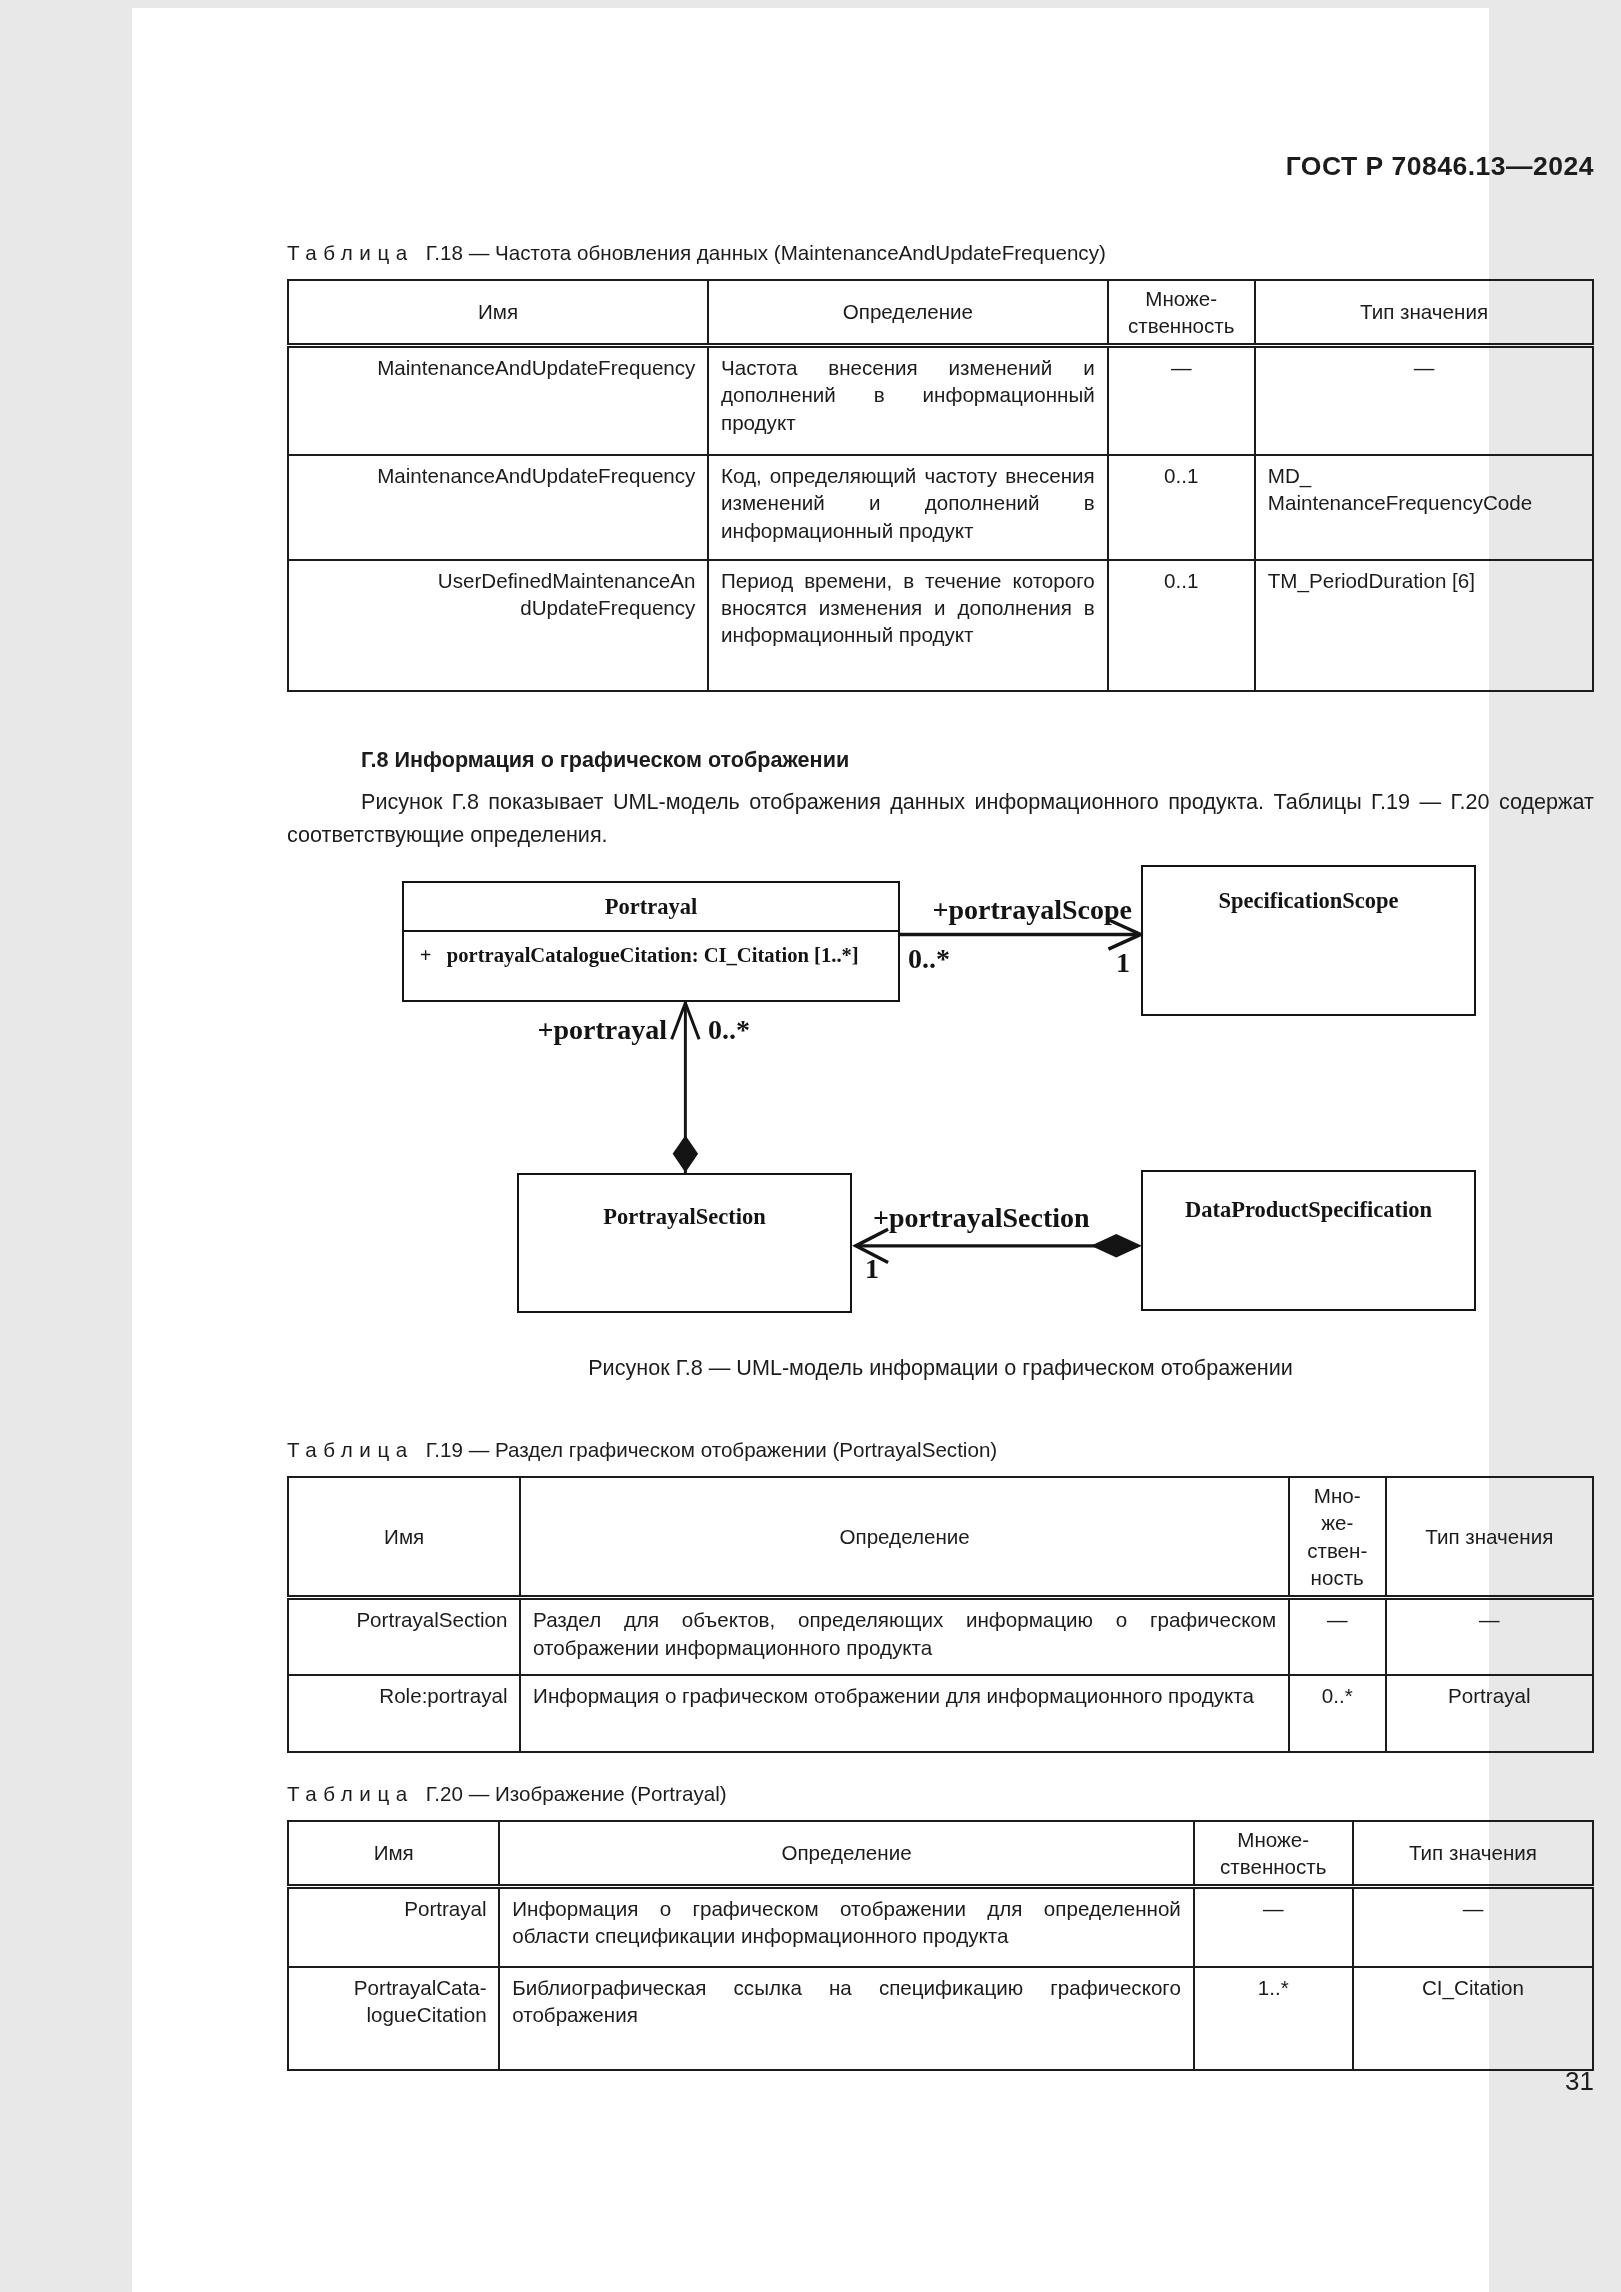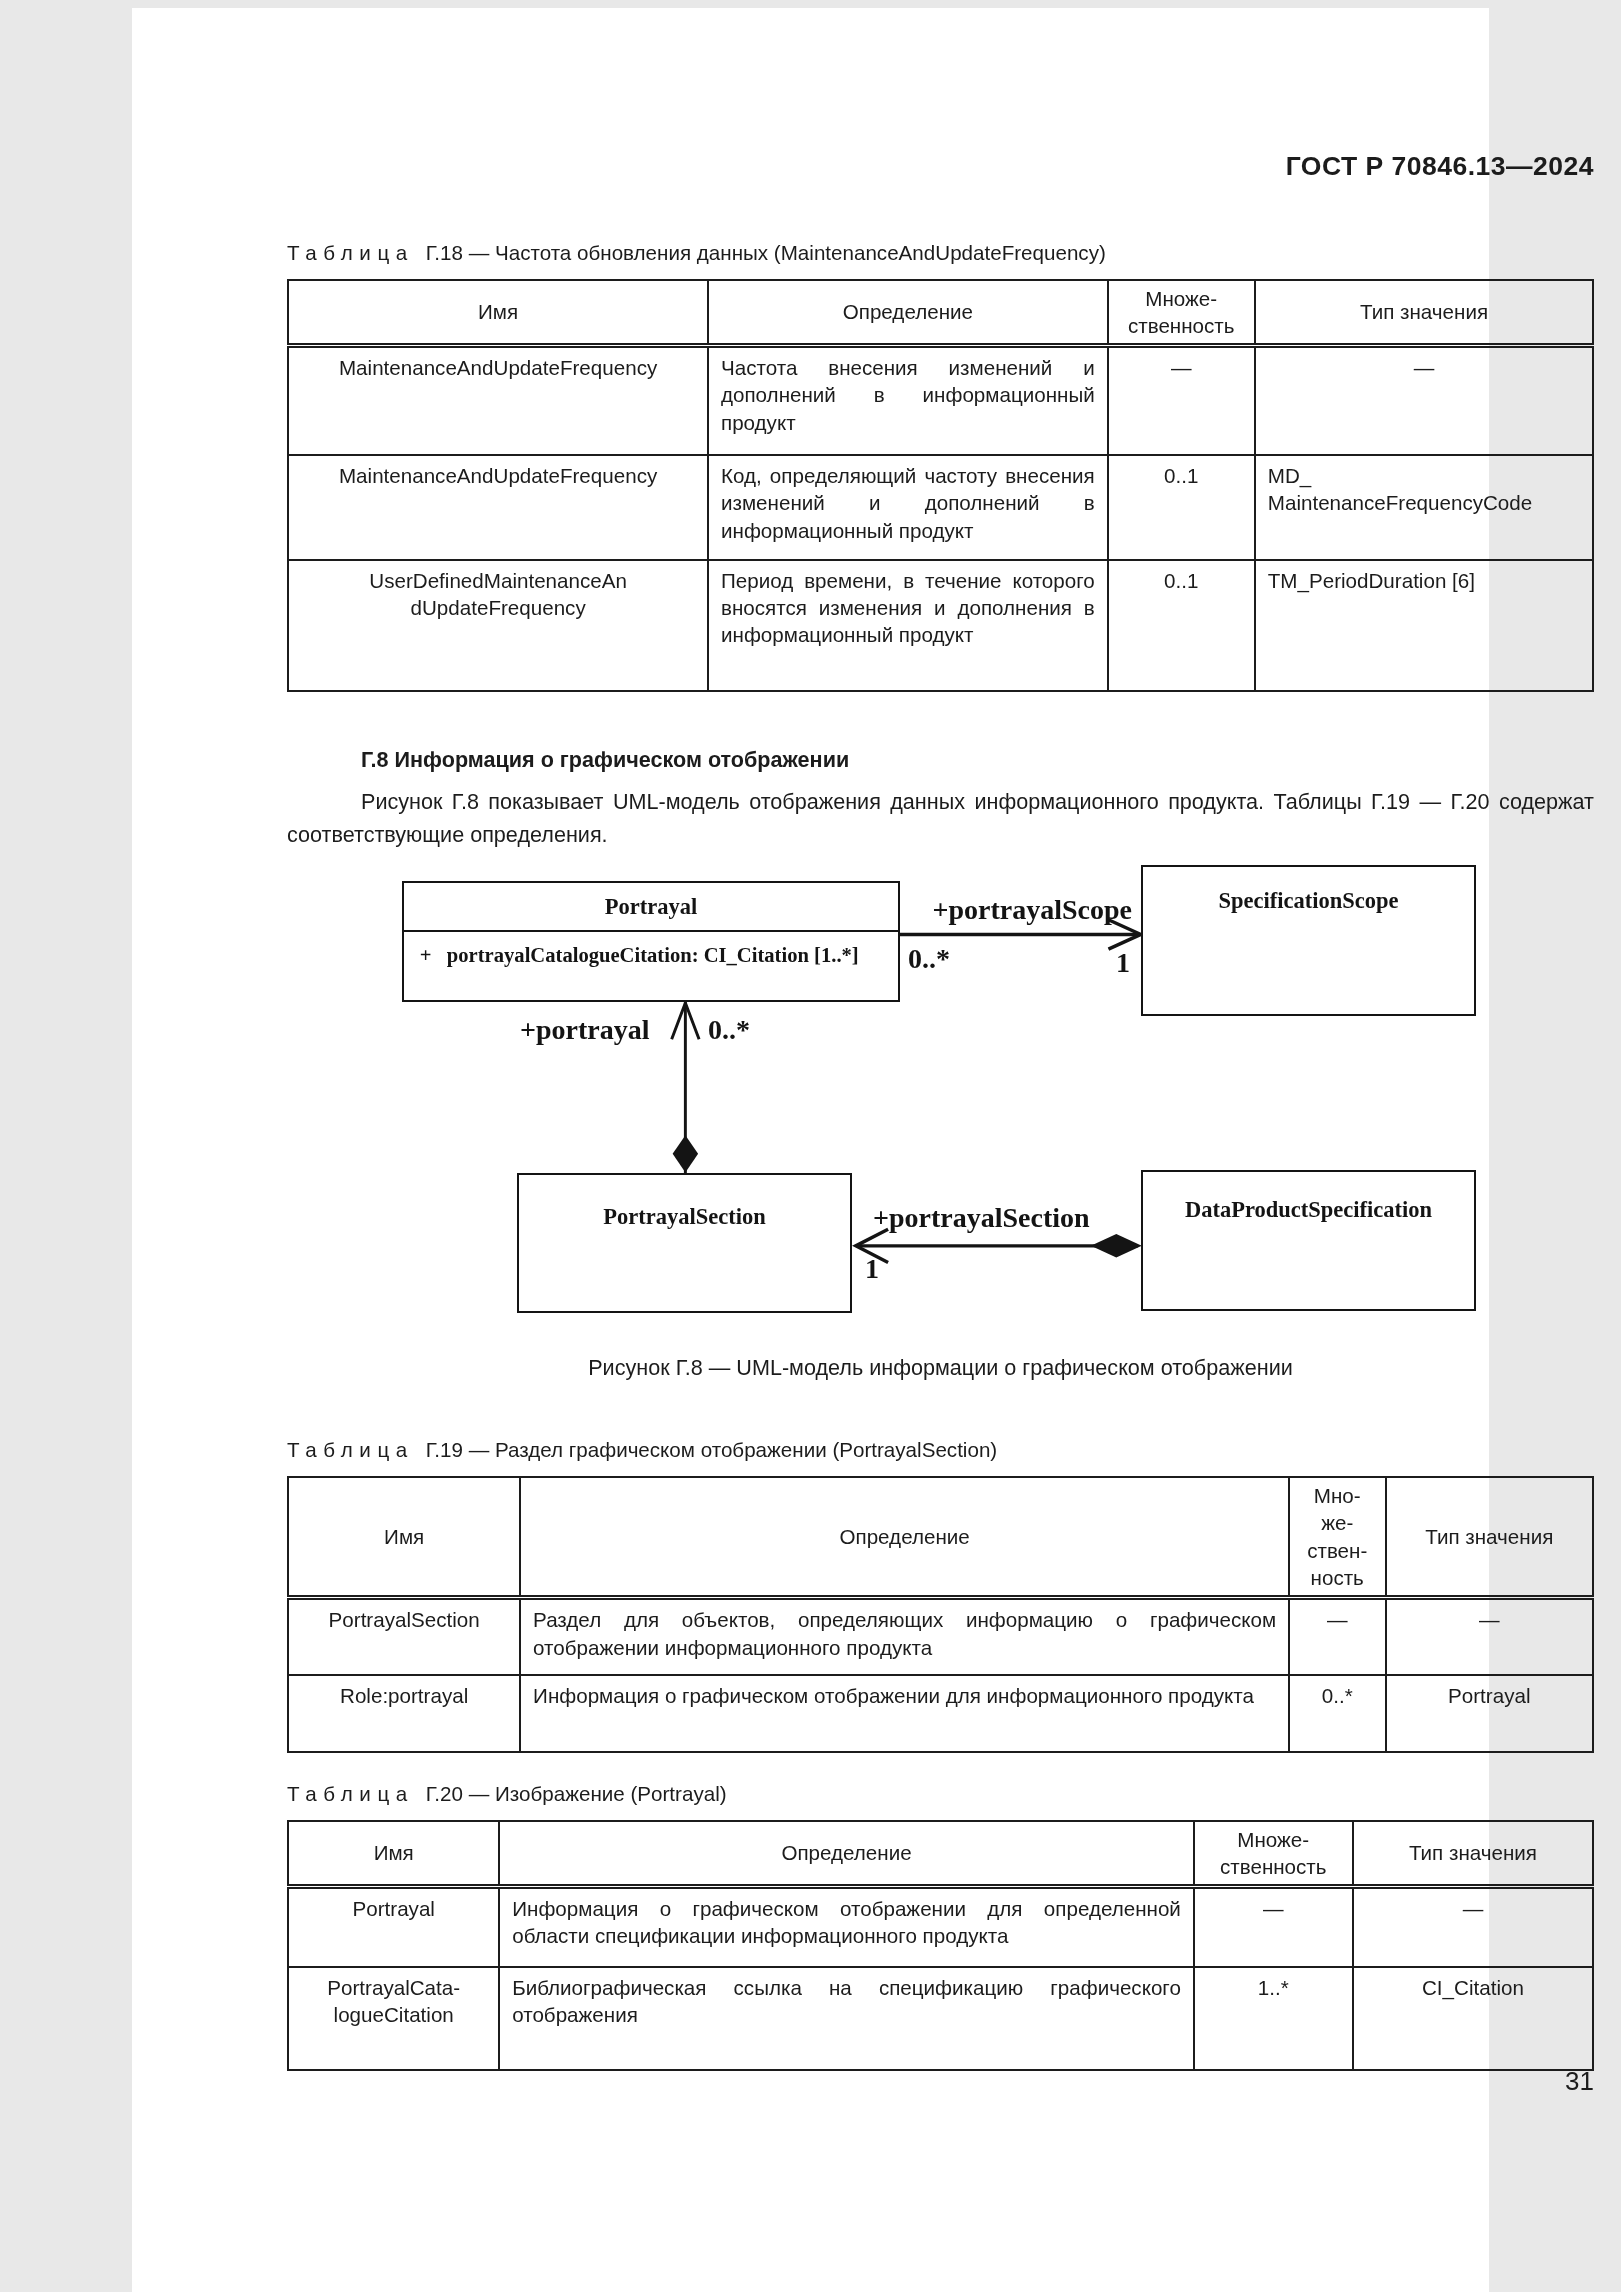--- a/index.html
+++ b/index.html
@@ -21,21 +21,21 @@
     border-collapse:collapse; width:1307px; margin-top:13.7px;
     font-size:20.6px; line-height:1.33;
   }
   table.gost th, table.gost td { border:2px solid #1c1c1c; padding:5.9px 11.8px; }
   table.gost { border:2.9px solid #1c1c1c; }
   table.gost thead th {
     border-bottom:5.9px double #1c1c1c; font-weight:normal;
     text-align:center; vertical-align:middle; padding:3.9px 7.8px;
   }
   table.gost td { vertical-align:top; }
-  td.cname { text-align:center; }
+  td.cname { text-align:right; }
   td.cdef  { text-align:justify; }
   td.cmult { text-align:center; }
   td.ctype-c { text-align:center; }
   td.ctype-l { text-align:left; }
   .preline { white-space:pre-line; }
 
   .sect-heading { font-weight:bold; font-size:21.6px; margin:55px 0 0 74px; }
   .para {
     font-size:21.6px; line-height:1.5; margin:13.7px 0 0 0;
     text-indent:74px; text-align:justify;
@@ -152,21 +152,21 @@
       </div>
 
       <div class="uml-box box-dps">
         <div class="uml-title">DataProductSpecification</div>
       </div>
 
       <div class="uml-label" style="left:627px; top:35px; width:218px; text-align:right;">+portrayalScope</div>
       <div class="uml-label" style="left:621px; top:84px;">0..*</div>
       <div class="uml-label" style="left:829px; top:88px;">1</div>
 
-      <div class="uml-label" style="left:233px; top:155px; width:147px; text-align:left;">+portrayal</div>
+      <div class="uml-label" style="left:233px; top:155px; width:147px; text-align:right;">+portrayal</div>
       <div class="uml-label" style="left:421px; top:155px;">0..*</div>
 
       <div class="uml-label" style="left:586px; top:343px;">+portrayalSection</div>
       <div class="uml-label" style="left:578px; top:394px;">1</div>
     </div>
 
     <p class="fig-caption">Рисунок Г.8 — UML-модель информации о графическом отображении</p>
 
     <p class="tcap" style="margin-top:57px"><span class="tword">Таблица</span><span>Г.19 — Раздел графическом отображении (PortrayalSection)</span></p>
 

